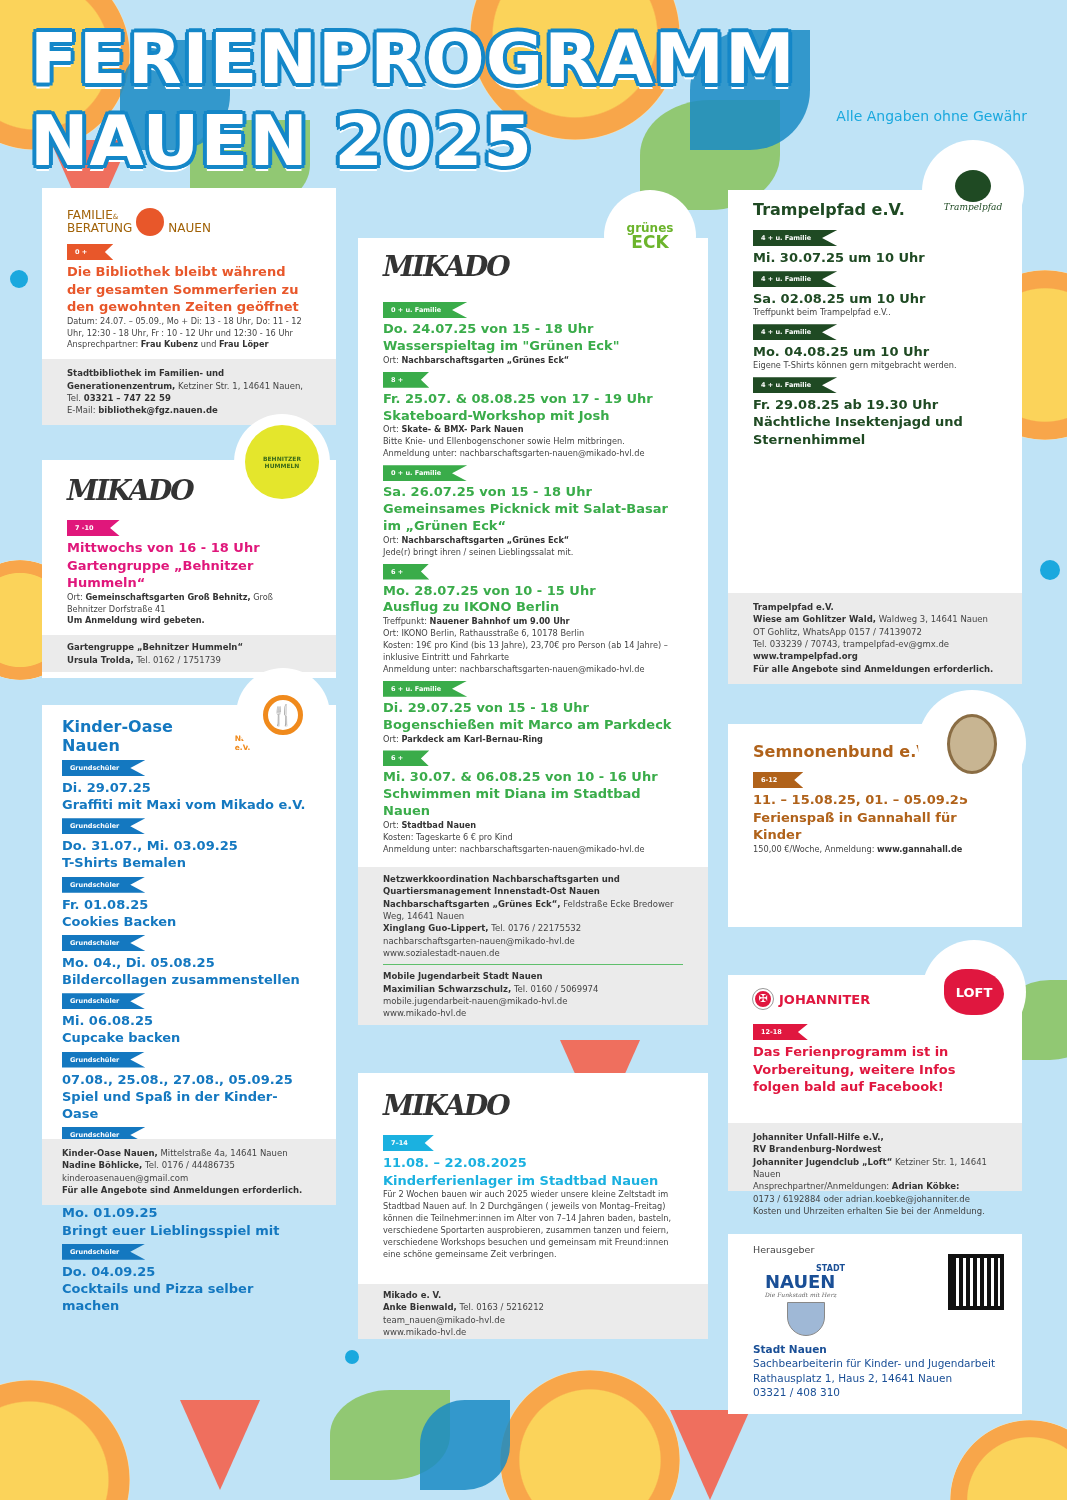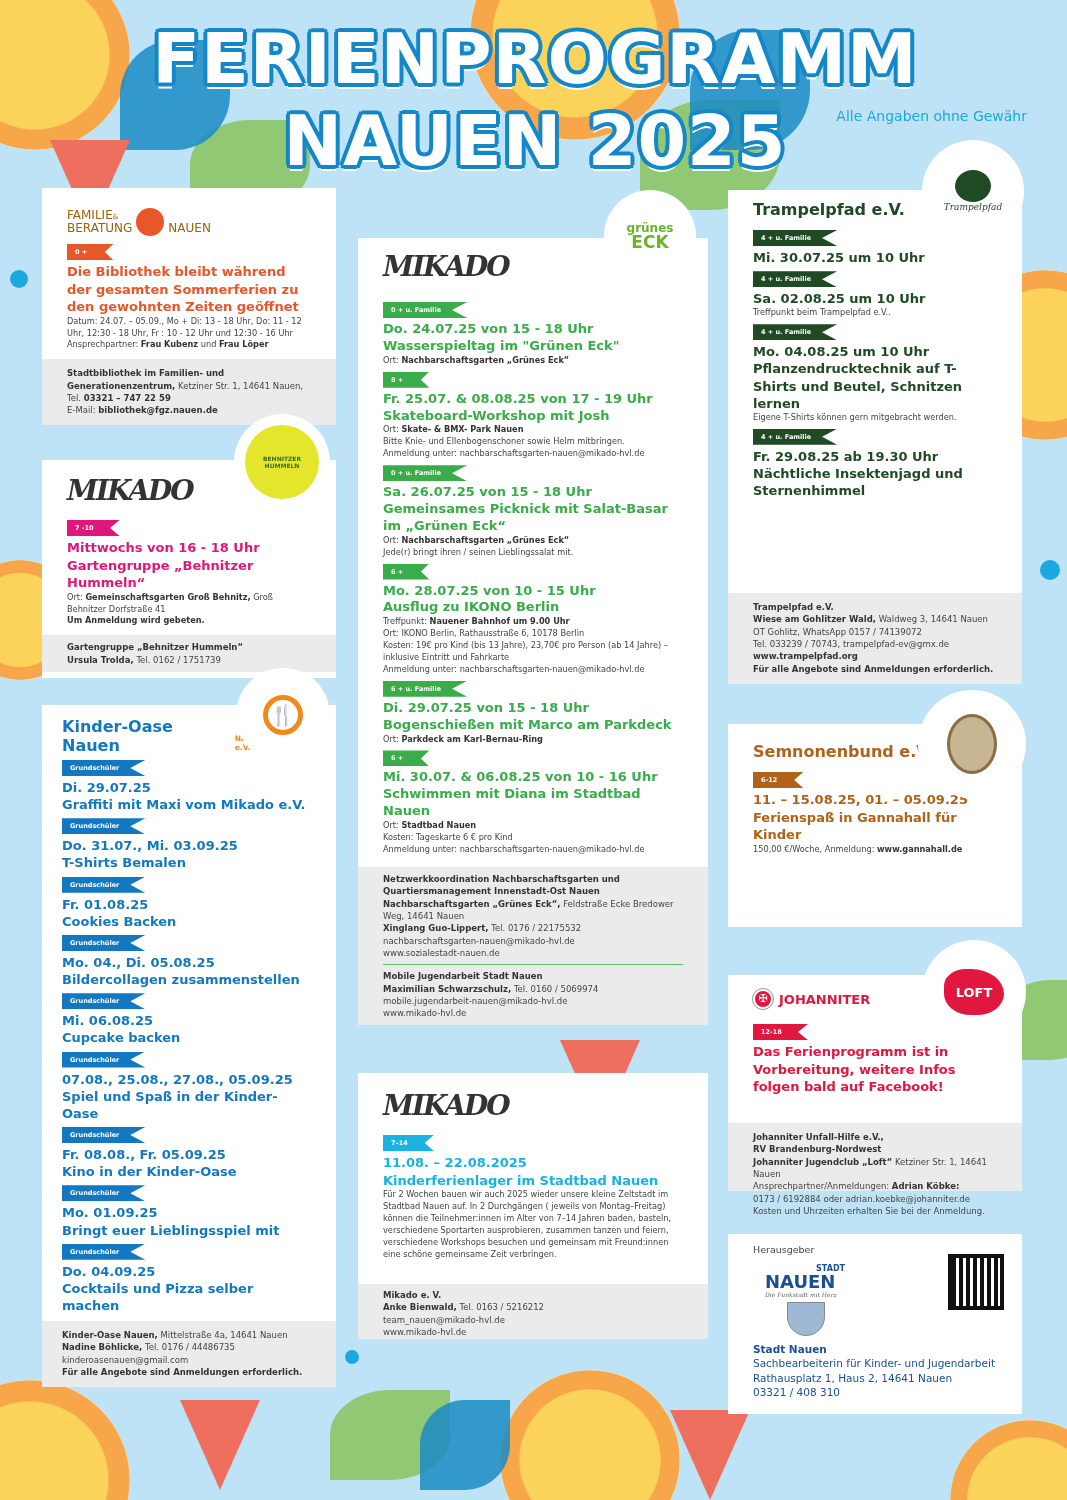--- a/index.html
+++ b/index.html
@@ -11,21 +11,21 @@
   }
   .bg { position: absolute; inset: 0; overflow: hidden; z-index: 0; }
   .bg .shape { position: absolute; }
   .tri { width: 0; height: 0; border-left: 40px solid transparent; border-right: 40px solid transparent; border-top: 90px solid #ef6f5e; }
   .orange { border-radius: 50%; background: radial-gradient(circle, #fbd35a 0 55%, #f8a64a 56% 70%, #fff2c6 71% 76%, #f8a64a 77%); }
   .leaf { border-radius: 50% 0 50% 0; background: #8cc465; opacity: 0.9; }
   .leafblue { border-radius: 50% 0 50% 0; background: #1a8bc4; opacity: 0.85; }
   .dot { border-radius: 50%; background: #1aa8de; }
 
   .title {
-    position: absolute; left: 30px; top: 18px; width: 1010px; text-align: center;
+    position: absolute; left: 30px; top: 18px; width: 1010px; text-align: left;
     font-family: "DejaVu Sans", sans-serif; font-weight: bold; font-size: 70px; letter-spacing: 1px;
     color: #ffffff;
     text-shadow: 0 0 0 #1487c8, 3px 3px 0 #1487c8, -3px -3px 0 #1487c8, 3px -3px 0 #1487c8, -3px 3px 0 #1487c8,
                  0 4px 0 #1487c8, 4px 0 0 #1487c8, -4px 0 0 #1487c8, 0 -4px 0 #1487c8, 0 6px 0 #ffffff;
     z-index: 2;
   }
   .disclaimer {
     position: absolute; right: 40px; top: 108px; font-size: 14px; font-weight: normal; color: #1aa8de;
     z-index: 2;
   }
@@ -128,21 +128,21 @@
   <div class="foot" style="padding-top:6px;padding-bottom:6px;">
     <b>Gartengruppe „Behnitzer Hummeln“</b><br>
     <b>Ursula Trolda,</b>
     <span>Tel. 0162 / 1751739</span>
   </div>
 </div>
 
 <div class="logo-bubble" style="left:236px;top:668px;width:94px;height:94px;">
   <div style="width:40px;height:40px;border:5px solid #f08a1c;border-radius:50%;display:flex;align-items:center;justify-content:center;color:#f08a1c;font-size:20px;">🍴</div>
 </div>
-<div class="card" style="left:42px;top:705px;width:294px;height:682px;">
+<div class="card" style="left:42px;top:705px;width:294px;height:500px;">
   <div class="body" style="padding-top:12px;padding-left:20px;">
     <div style="display:flex;justify-content:space-between;align-items:flex-end;">
       <div class="org-title" style="color:#1478c0;">Kinder-Oase Nauen</div>
       <div style="font-size:7.5px;font-weight:bold;color:#f08a1c;padding-bottom:3px;">Nauener Tafel e.V.</div>
     </div>
     <div id="kinderoase-events">
         <div><div class="badge" style="background:#1478c0;margin-top:5px;">Grundschüler</div><div class="ev-title" style="color:#1478c0;line-height:1.32;">Di. 29.07.25</div><div class="ev-title" style="color:#1478c0;line-height:1.32;">Graffiti mit Maxi vom Mikado e.V.</div></div>
         <div><div class="badge" style="background:#1478c0;margin-top:5px;">Grundschüler</div><div class="ev-title" style="color:#1478c0;line-height:1.32;">Do. 31.07., Mi. 03.09.25</div><div class="ev-title" style="color:#1478c0;line-height:1.32;">T-Shirts Bemalen</div></div>
         <div><div class="badge" style="background:#1478c0;margin-top:5px;">Grundschüler</div><div class="ev-title" style="color:#1478c0;line-height:1.32;">Fr. 01.08.25</div><div class="ev-title" style="color:#1478c0;line-height:1.32;">Cookies Backen</div></div>
         <div><div class="badge" style="background:#1478c0;margin-top:5px;">Grundschüler</div><div class="ev-title" style="color:#1478c0;line-height:1.32;">Mo. 04., Di. 05.08.25</div><div class="ev-title" style="color:#1478c0;line-height:1.32;">Bildercollagen zusammenstellen</div></div>
@@ -216,21 +216,21 @@
 <div class="logo-bubble" style="left:922px;top:140px;width:102px;height:102px;">
   <div style="width:36px;height:32px;border-radius:50%;background:#1f4a23;"></div>
   <div style="font-family:'DejaVu Serif',serif;font-style:italic;font-size:9px;color:#1f4a23;">Trampelpfad</div>
 </div>
 <div class="card" style="left:728px;top:190px;width:294px;height:494px;">
   <div class="body">
     <div class="org-title" style="color:#1f4a23;margin-bottom:6px;">Trampelpfad e.V.</div>
     <div id="trampelpfad-events">
         <div><div class="badge" style="background:#1f4a23;">4 + u. Familie</div><div class="ev-title" style="color:#1f4a23;line-height:1.32;">Mi. 30.07.25 um 10 Uhr</div></div>
         <div><div class="badge" style="background:#1f4a23;">4 + u. Familie</div><div class="ev-title" style="color:#1f4a23;line-height:1.32;">Sa. 02.08.25 um 10 Uhr</div><div class="ev-text">Treffpunkt beim Trampelpfad e.V..</div></div>
-        <div><div class="badge" style="background:#1f4a23;">4 + u. Familie</div><div class="ev-title" style="color:#1f4a23;line-height:1.32;">Mo. 04.08.25 um 10 Uhr</div><div class="ev-title" style="color:#1f4a23;line-height:1.32;">Pflanzendrucktechnik auf T-Shirts und Beutel, Schnitzen lernen</div><div class="ev-text">Eigene T-Shirts können gern mitgebracht werden.</div></div>
+        <div><div class="badge" style="background:#1f4a23;">4 + u. Familie</div><div class="ev-title" style="color:#1f4a23;line-height:1.32;">Mo. 04.08.25 um 10 Uhr</div><div class="ev-text">Eigene T-Shirts können gern mitgebracht werden.</div></div>
         <div><div class="badge" style="background:#1f4a23;">4 + u. Familie</div><div class="ev-title" style="color:#1f4a23;line-height:1.32;">Fr. 29.08.25 ab 19.30 Uhr</div><div class="ev-title" style="color:#1f4a23;line-height:1.32;">Nächtliche Insektenjagd und Sternenhimmel</div></div>
       </div>
   </div>
   <div class="foot" style="position:absolute;left:0;right:0;bottom:0;height:91px;">
     <b>Trampelpfad e.V.</b><br>
     <b>Wiese am Gohlitzer Wald,</b>
     <span>Waldweg 3, 14641 Nauen OT Gohlitz, WhatsApp 0157 / 74139072</span><br>
     <span>Tel. 033239 / 70743, trampelpfad-ev@gmx.de</span><br>
     <b>www.trampelpfad.org</b><br>
     <b>Für alle Angebote sind Anmeldungen erforderlich.</b>

